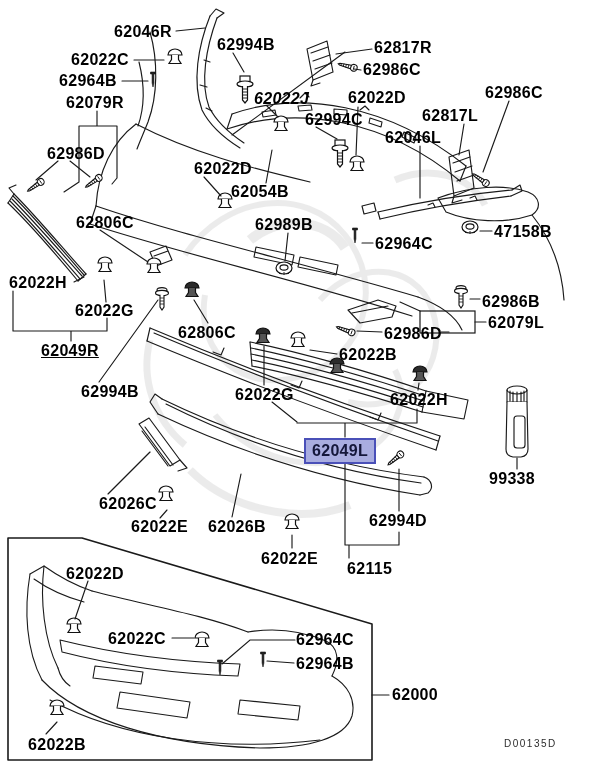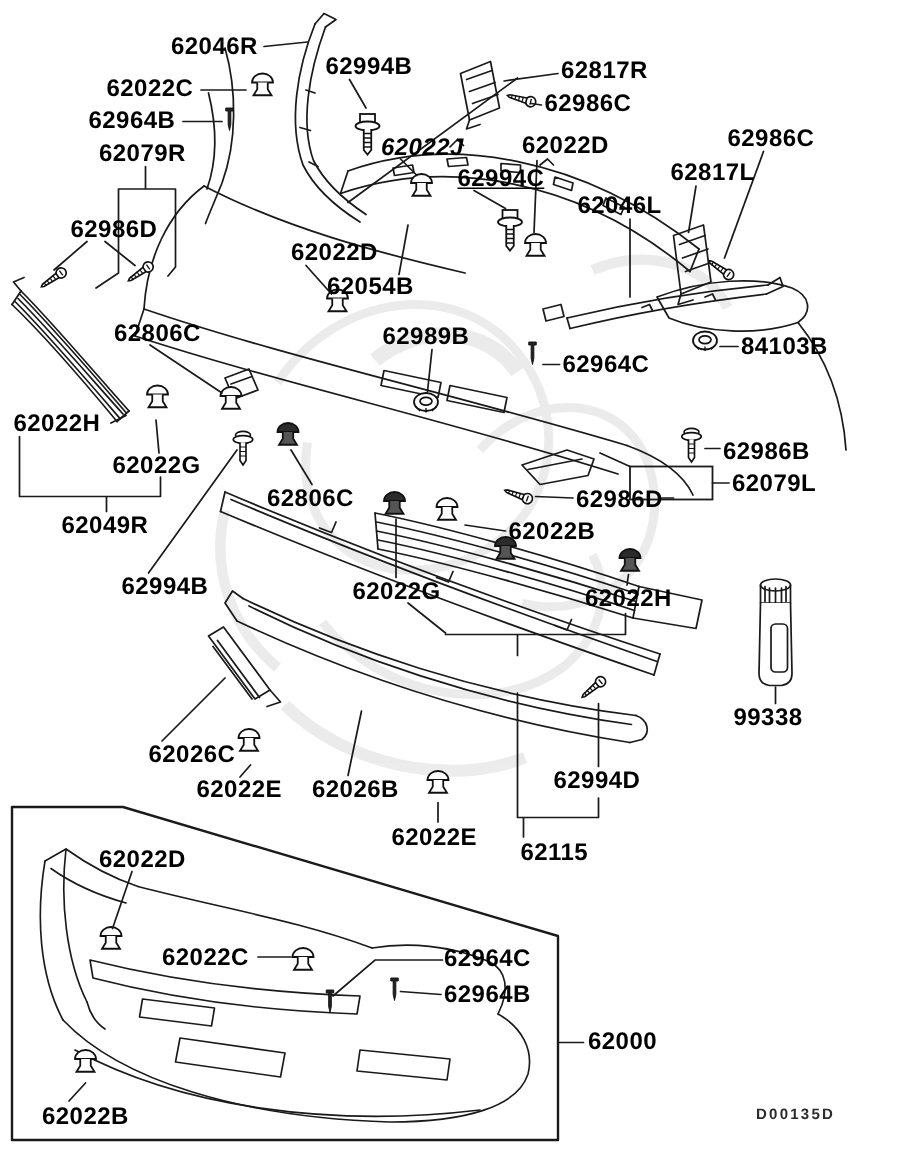--- a/index.html
+++ b/index.html
@@ -3,21 +3,21 @@
 <meta charset="utf-8">
 <style>
   html,body{margin:0;padding:0;background:#ffffff;}
   #page{position:relative;width:609px;height:768px;background:#ffffff;overflow:hidden;
         font-family:"Liberation Sans","DejaVu Sans",sans-serif;}
   #art{position:absolute;left:0;top:0;}
   #labels-layer{position:absolute;left:0;top:0;width:573px;height:768px;}
   .lbl{position:absolute;font-size:16px;font-weight:bold;line-height:1;color:#000;
        letter-spacing:0.3px;white-space:nowrap;}
   .lbl.hl{padding:3px 6px;border-style:solid;border-width:2px;}
-  #drawing-code{position:absolute;font-size:10px;font-weight:bold;color:#2b2b2b;
+  #drawing-code{position:absolute;font-size:10px;font-weight:normal;color:#2b2b2b;
        letter-spacing:1.5px;white-space:nowrap;}
 </style>
 </head>
 <body>
 
 <div id="page">
 
 <svg id="art" width="609" height="768" viewBox="0 0 609 768">
   <defs>
     <g id="ic-clip">
@@ -258,42 +258,43 @@
 <div id="labels-layer">
       <div class="lbl" style="left: 114px; top: 24px;">62046R</div>
       <div class="lbl" style="left: 217px; top: 37px;">62994B</div>
       <div class="lbl" style="left: 374px; top: 40px;">62817R</div>
       <div class="lbl" style="left: 363px; top: 62px;">62986C</div>
       <div class="lbl" style="left: 71px; top: 52px;">62022C</div>
       <div class="lbl" style="left: 59px; top: 73px;">62964B</div>
       <div class="lbl" style="left: 66px; top: 95px;">62079R</div>
       <div class="lbl" style="left: 254px; top: 91px; font-style: italic;">62022J</div>
       <div class="lbl" style="left: 348px; top: 90px;">62022D</div>
-      <div class="lbl" style="left: 305px; top: 112px; text-decoration: underline;">62994C</div>
+      <div class="lbl" style="left: 305px; top: 112px;">62994C</div>
       <div class="lbl" style="left: 485px; top: 85px;">62986C</div>
-      <div class="lbl" style="left: 447px; top: 108px; text-align: center;">62817L</div>
+      <div class="lbl" style="left: 422px; top: 108px; text-align: center;">62817L</div>
       <div class="lbl" style="left: 385px; top: 130px; text-align: center;">62046L</div>
       <div class="lbl" style="left: 47px; top: 146px;">62986D</div>
       <div class="lbl" style="left: 194px; top: 161px;">62022D</div>
-      <div class="lbl" style="left: 218px; top: 184px;">62054B</div>
+      <div class="lbl" style="left: 231px; top: 184px;">62054B</div>
       <div class="lbl" style="left: 76px; top: 215px;">62806C</div>
       <div class="lbl" style="left: 255px; top: 217px;">62989B</div>
       <div class="lbl" style="left: 375px; top: 236px;">62964C</div>
-      <div class="lbl" style="left: 494px; top: 224px;">84103B</div>
+      <div class="lbl" style="left: 494px; top: 224px;">47158B</div>
       <div class="lbl" style="left: 9px; top: 275px;">62022H</div>
       <div class="lbl" style="left: 75px; top: 303px;">62022G</div>
       <div class="lbl" style="left: 482px; top: 294px;">62986B</div>
       <div class="lbl" style="left: 488px; top: 315px;">62079L</div>
       <div class="lbl" style="left: 384px; top: 326px;">62986D</div>
       <div class="lbl" style="left: 178px; top: 325px;">62806C</div>
-      <div class="lbl" style="left: 41px; top: 343px;">62049R</div>
+      <div class="lbl" style="left: 41px; top: 343px; text-decoration: underline;">62049R</div>
       <div class="lbl" style="left: 339px; top: 347px;">62022B</div>
       <div class="lbl" style="left: 81px; top: 384px;">62994B</div>
       <div class="lbl" style="left: 235px; top: 387px;">62022G</div>
       <div class="lbl" style="left: 390px; top: 392px;">62022H</div>
+      <div class="lbl hl" style="left: 304px; top: 438px; background: rgb(169, 173, 224); border-color: rgb(74, 80, 184); color: rgb(20, 23, 58);">62049L</div>
       <div class="lbl" style="left: 489px; top: 471px;">99338</div>
       <div class="lbl" style="left: 87px; top: 496px; margin-left: 12px;">62026C</div>
       <div class="lbl" style="left: 131px; top: 519px;">62022E</div>
       <div class="lbl" style="left: 208px; top: 519px;">62026B</div>
       <div class="lbl" style="left: 369px; top: 513px;">62994D</div>
       <div class="lbl" style="left: 261px; top: 551px;">62022E</div>
       <div class="lbl" style="left: 347px; top: 561px;">62115</div>
       <div class="lbl" style="left: 66px; top: 566px;">62022D</div>
       <div class="lbl" style="left: 108px; top: 631px;">62022C</div>
       <div class="lbl" style="left: 296px; top: 632px;">62964C</div>

